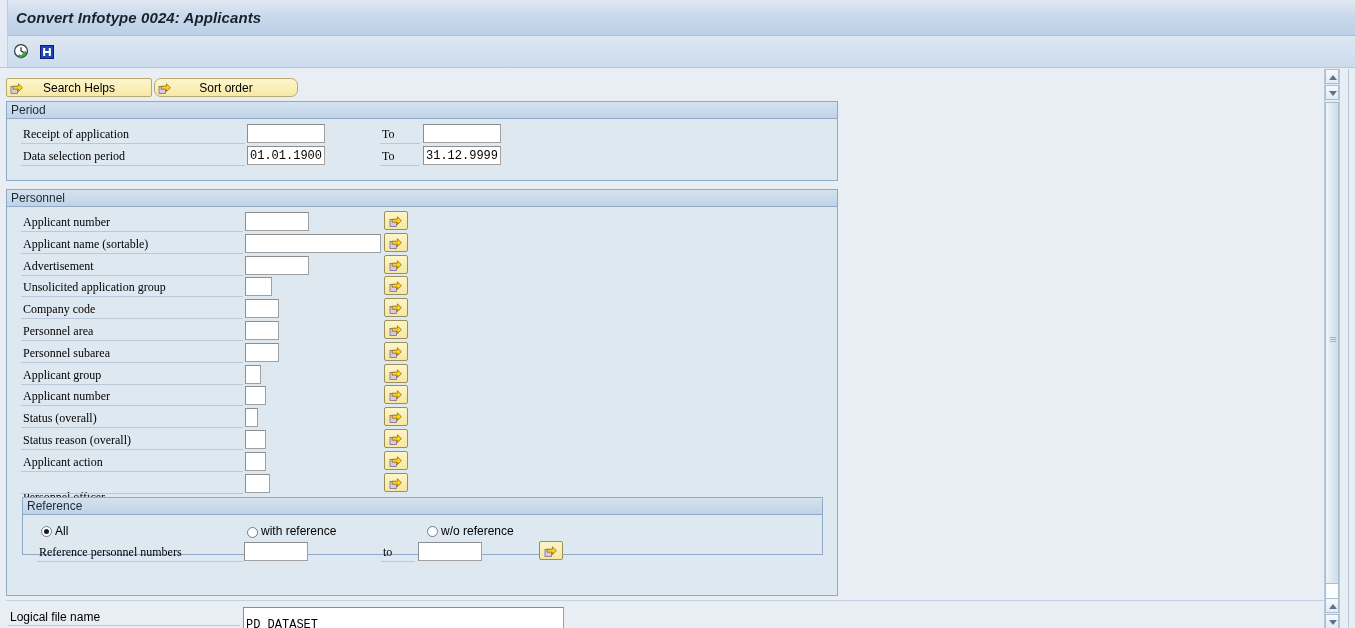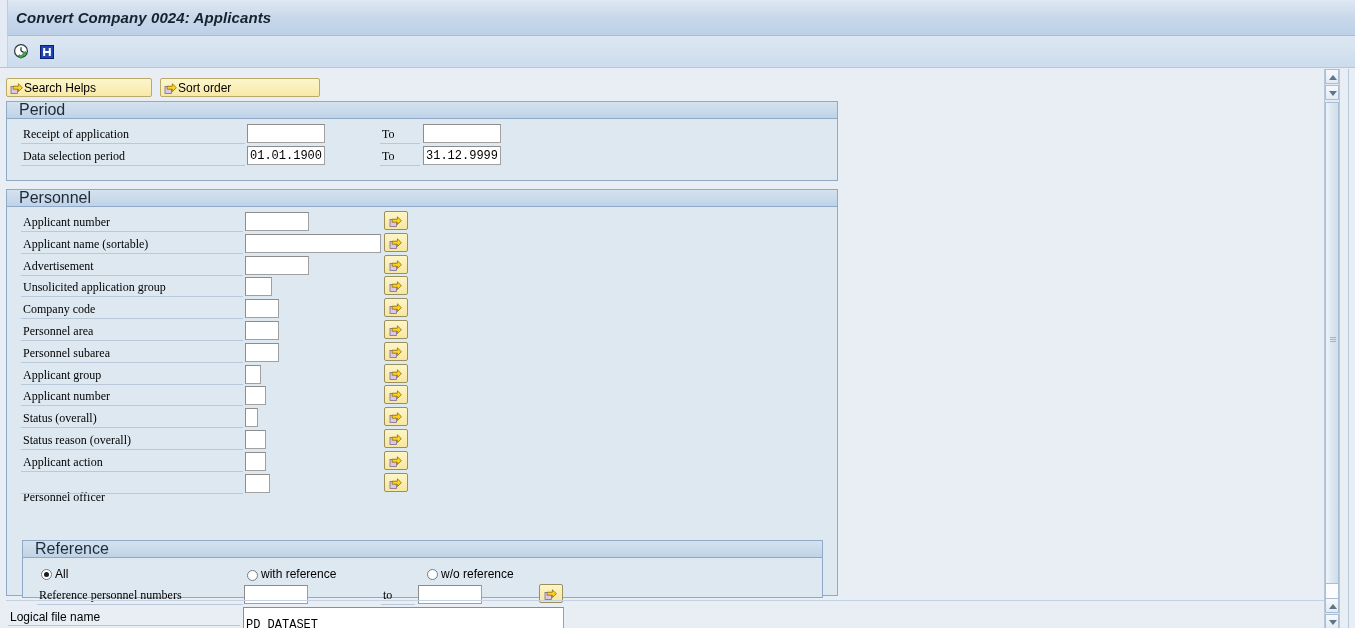--- a/index.html
+++ b/index.html
@@ -99,53 +99,54 @@
     box-sizing: border-box;
     cursor: pointer;
     font-size: 12px;
     color: #000;
     display: flex;
     align-items: center;
     padding-left: 3px;
   }
   .fbtn .flabel {
     flex: 1;
+    text-align: center;
     padding-right: 17px;
   }
   #btn-search-helps { left: 6px; width: 146px; }
-  #btn-sort-order { left: 160px; width: 160px; }
+  #btn-sort-order { left: 154px; width: 144px; border-radius: 7px; }
 
   
   .arrowdoc {
     width: 14px; height: 14px;
     flex: 0 0 14px;
     position: relative;
   }
 
   
   .panel {
     position: absolute;
     background: #dee8f1;
     border: 1px solid #8fa9c6;
     box-sizing: border-box;
   }
   .panel-head {
     height: 17px;
     background: linear-gradient(to bottom, #d5e2ef 0%, #bfd3e7 100%);
     border-bottom: 1px solid #8fa9c6;
-    font-size: 16px;
+    font-size: 12px;
     color: #1d2b38;
-    padding-left: 12px;
+    padding-left: 4px;
     line-height: 16px;
     box-sizing: border-box;
   }
 
   #panel-period { left: 6px; top: 101px; width: 832px; height: 80px; }
   #panel-selection { left: 6px; top: 189px; width: 832px; height: 407px; }
-  #panel-reference { left: 22px; top: 497px; width: 801px; height: 58px; margin-top: 43px; }
+  #panel-reference { left: 22px; top: 497px; width: 801px; height: 58px; }
 
   
   .flabel-text {
     position: absolute;
     font-size: 12px;
     color: #000;
     white-space: nowrap;
     font-family: Liberation Serif, serif;
   }
   .underline {
@@ -300,21 +301,21 @@
     left: 1348px; top: 69px;
     width: 1px; height: 559px;
     background: #b6c8db;
   }
 </style>
 </head>
 <body>
 
 <div id="titlebar">
   <div id="titlebar-left-notch"></div>
-  <div id="title-text">Convert Company 0024: Applicants</div>
+  <div id="title-text">Convert Infotype 0024: Applicants</div>
 </div>
 
 <div id="icontoolbar">
   <div id="toolbar-left-notch"></div>
 
   <div class="tb-icon" id="icon-execute">
     <svg width="18" height="18" viewBox="0 0 18 18">
       <circle cx="8" cy="8" r="6.4" fill="#ffffff" stroke="#33393f" stroke-width="1.2"></circle>
       <line x1="8" y1="8" x2="8" y2="4.2" stroke="#1d2228" stroke-width="1.2"></line>
       <line x1="8" y1="8" x2="10.7" y2="9.4" stroke="#1d2228" stroke-width="1.2"></line>

